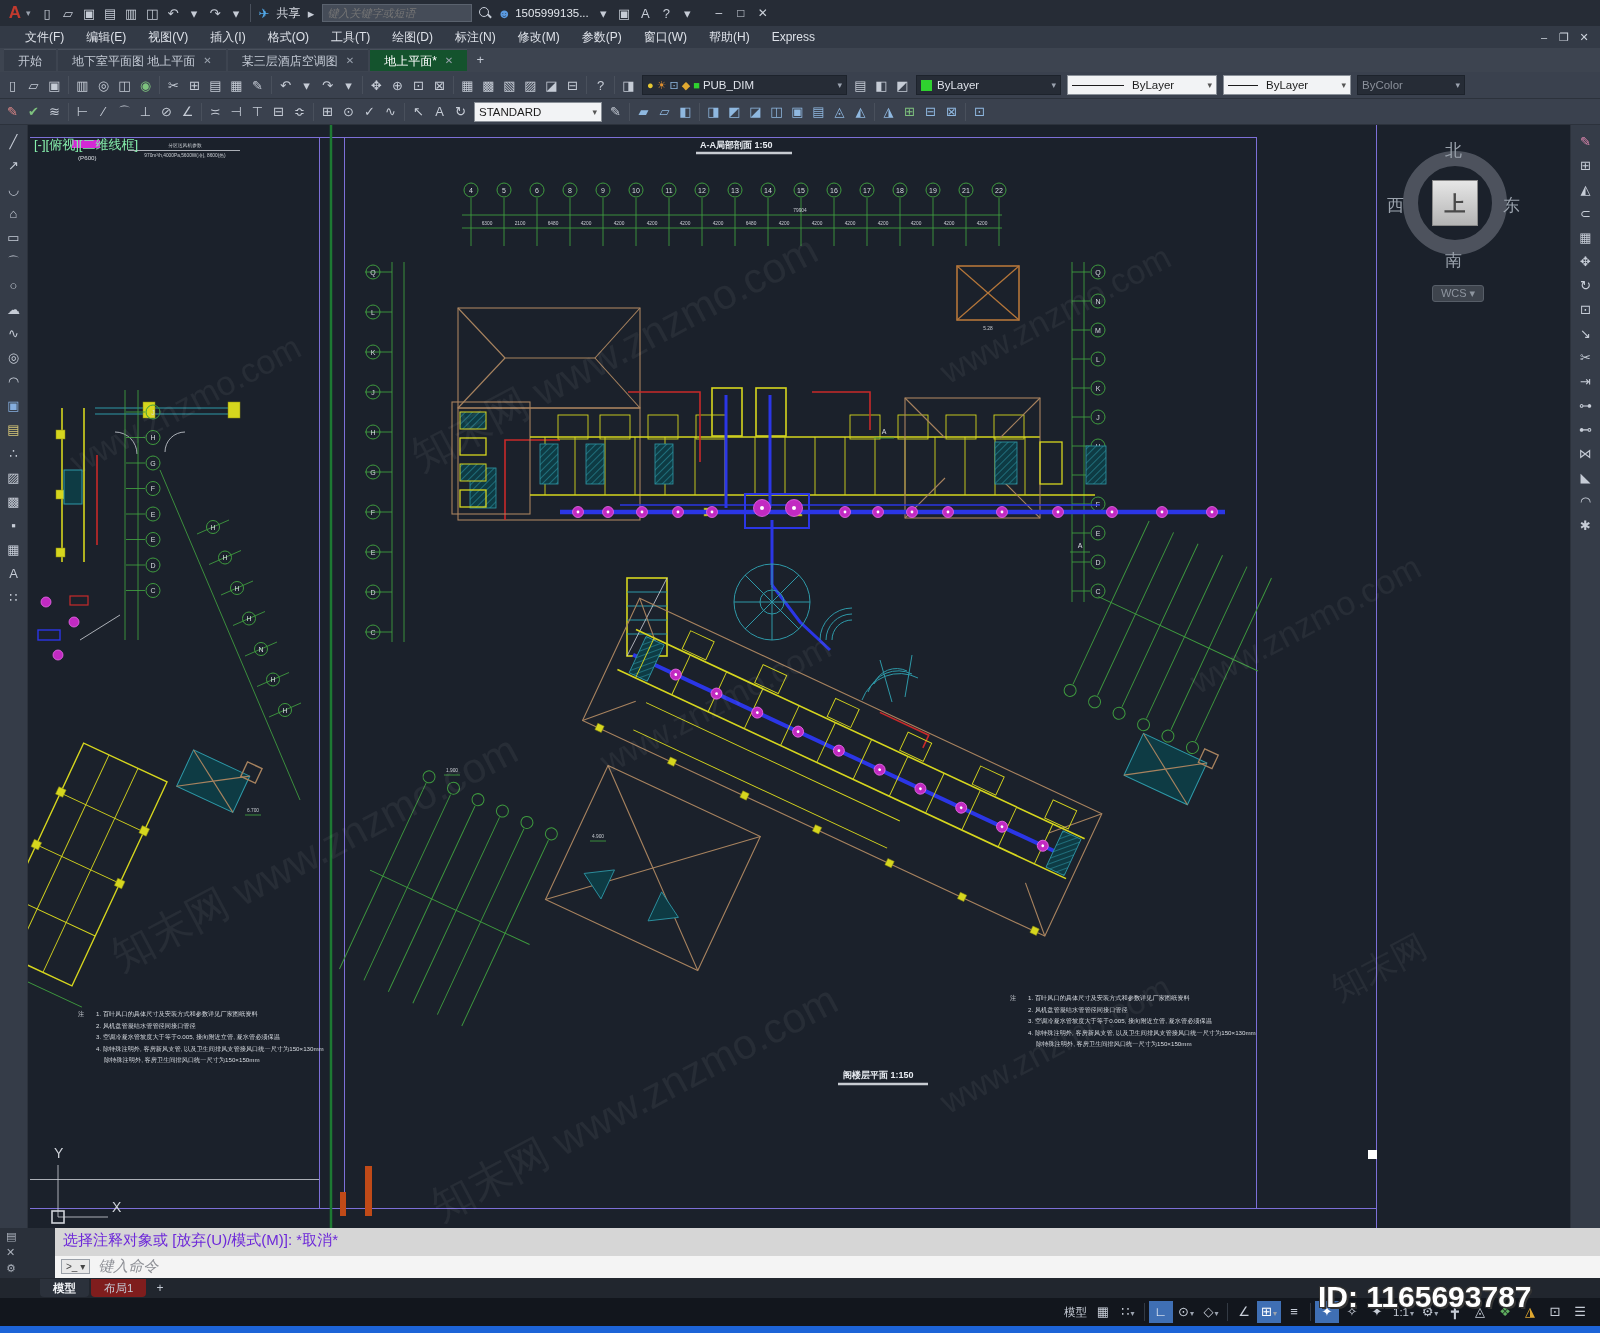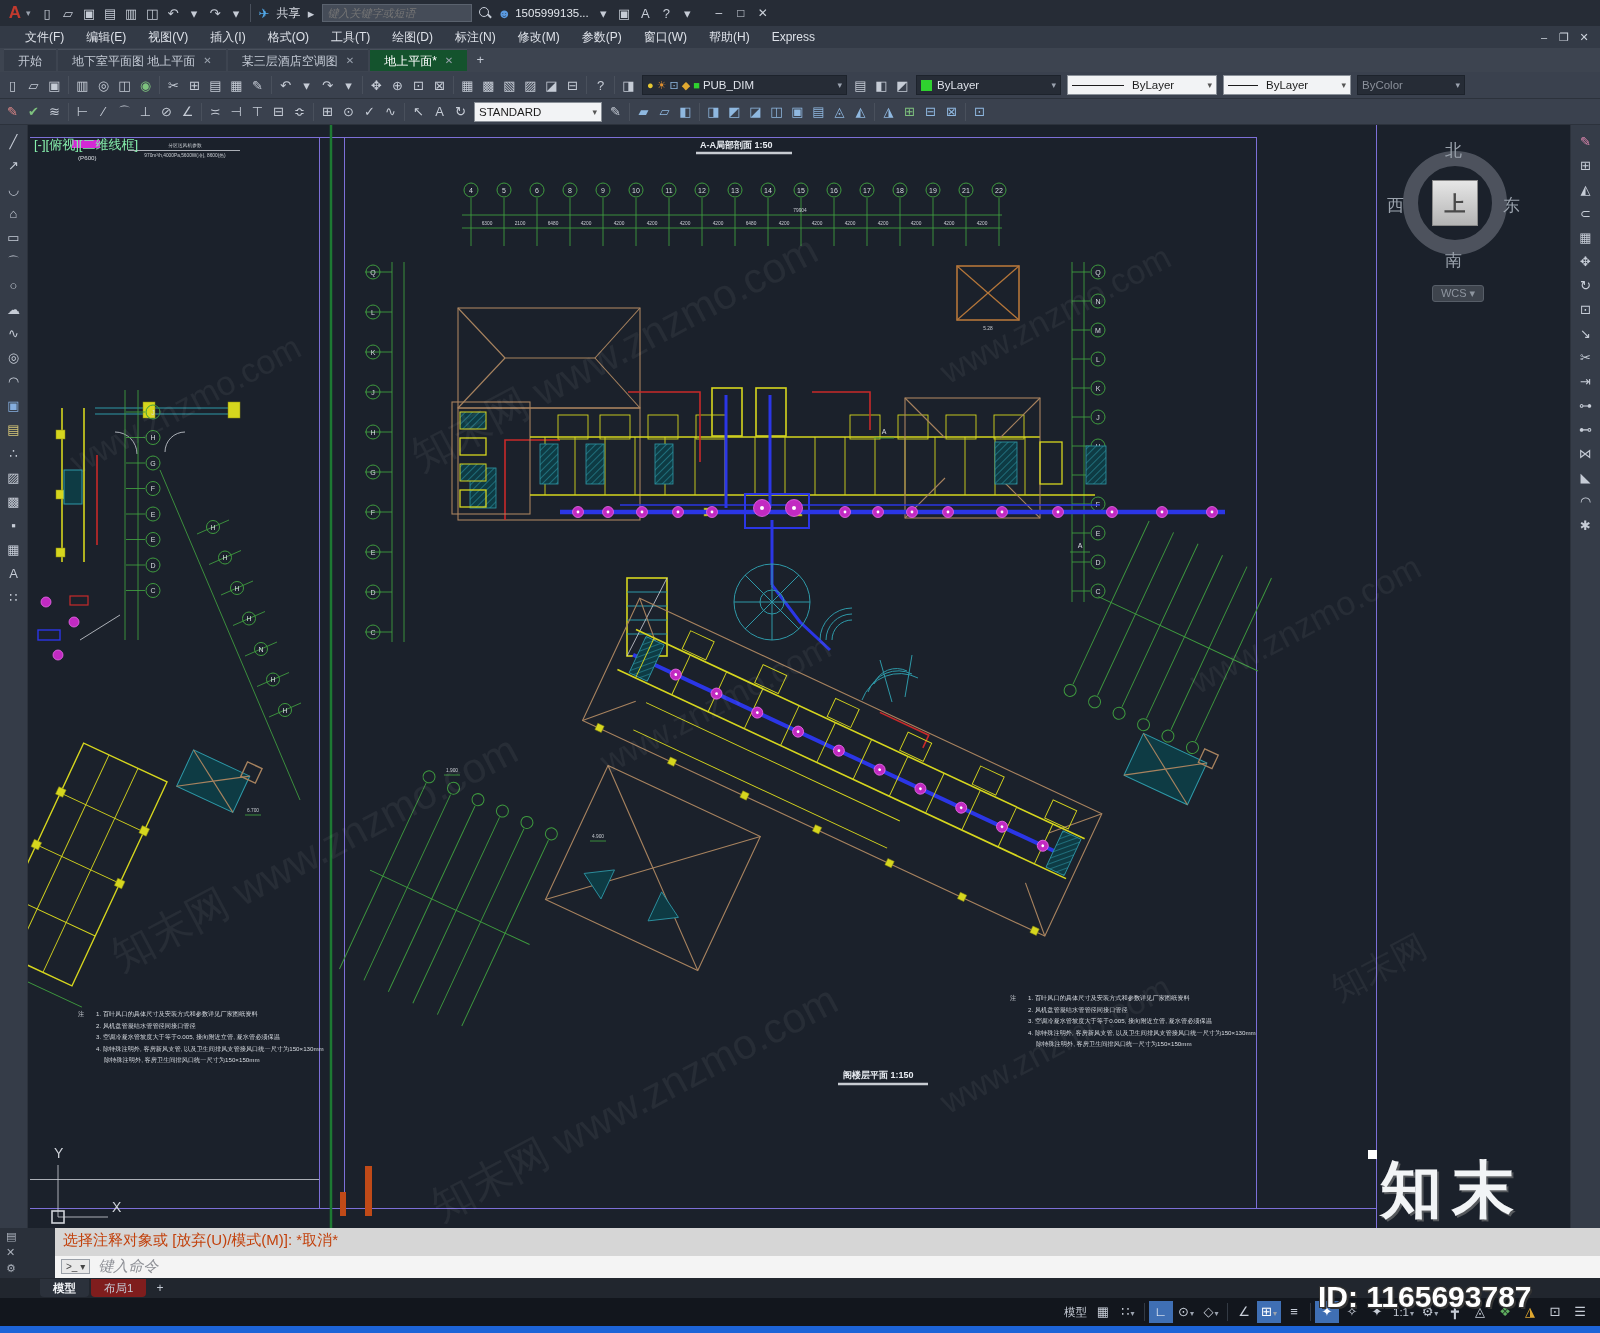--- a/index.html
+++ b/index.html
@@ -74,21 +74,21 @@
   .wm{position:absolute;color:rgba(255,255,255,0.055);font-size:34px;white-space:nowrap;transform:rotate(-28deg);z-index:4;pointer-events:none;}
   .wm.big{font-size:42px;}
   .logo-wm{position:absolute;left:1380px;top:1148px;color:#f2f4f6;font-size:62px;font-weight:bold;letter-spacing:10px;z-index:30;pointer-events:none;text-shadow:2px 2px 0 #55585c;}
   .id-wm{position:absolute;left:1318px;top:1280px;color:#fff;font-size:30px;font-weight:bold;z-index:40;pointer-events:none;text-shadow:-1px -1px 0 #333,1px -1px 0 #333,-1px 1px 0 #333,2px 2px 0 #333;}
 
   
   .cmdwrap{display:flex;height:50px;}
   .cmd-gutter{width:55px;background:#2a303a;display:flex;flex-direction:column;justify-content:space-between;padding:2px 0 4px 6px;}
   .cmd-gutter .gi{color:#aab0ba;font-size:11px;line-height:12px;}
   .cmd-lines{flex:1;display:flex;flex-direction:column;}
-  .cmd-hist{height:32px;background:#d6d6d6;color:#c2410c;font-size:15px;line-height:24px;padding-left:8px;white-space:nowrap;}
+  .cmd-hist{height:32px;background:#d6d6d6;color:#6d28d9;font-size:15px;line-height:24px;padding-left:8px;white-space:nowrap;}
   .cmd-input{height:26px;background:#f4f4f4;display:flex;align-items:center;padding-left:6px;}
   .prompt-box{border:1px solid #9aa0a8;background:#e8e8e8;color:#444;font-size:10px;padding:1px 4px;margin-right:8px;white-space:nowrap;}
   .cmd-ph{color:#8e9096;font-size:15px;font-style:italic;}
 
   
   .laytabs{height:20px;background:#21262e;display:flex;align-items:center;padding-left:40px;gap:2px;}
   .ltab{height:18px;line-height:18px;padding:0 13px;font-size:11.5px;color:#c3c9d4;background:#7f1d1d;border-radius:0 0 4px 4px;}
   .ltab.active{background:#2b313b;color:#f0f2f5;font-weight:bold;}
   .ltab-add{color:#c3c9d4;font-size:12px;padding:0 8px;}
 
@@ -1030,15 +1030,14 @@
     <span class="sb-cell"><span>⚙</span><span class="chev">▾</span></span>
     <span class="sb-cell">╋</span>
     <span class="sb-cell">◬</span>
     <span class="sb-cell" style="color:#5fae5f">❖</span>
     <span class="sb-cell" style="color:#e0a830">◮</span>
     <span class="sb-cell">⊡</span>
     <span class="sb-cell">☰</span>
   </div>
   <div class="bottom-strip"></div>
 
-  <div class="logo-wm">知末</div>
   <div class="id-wm">ID: 1165693787</div>
 </div>
 
 </body></html>

